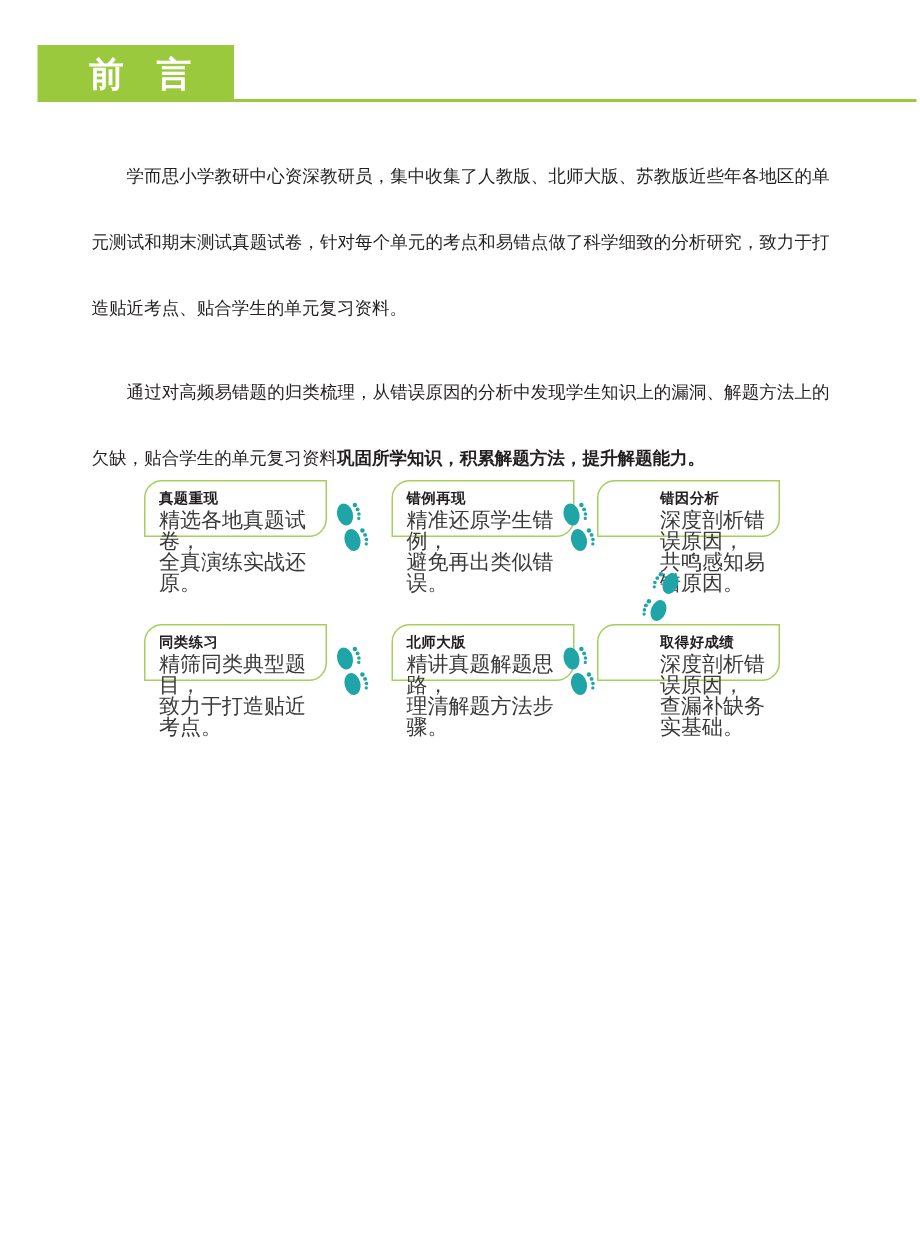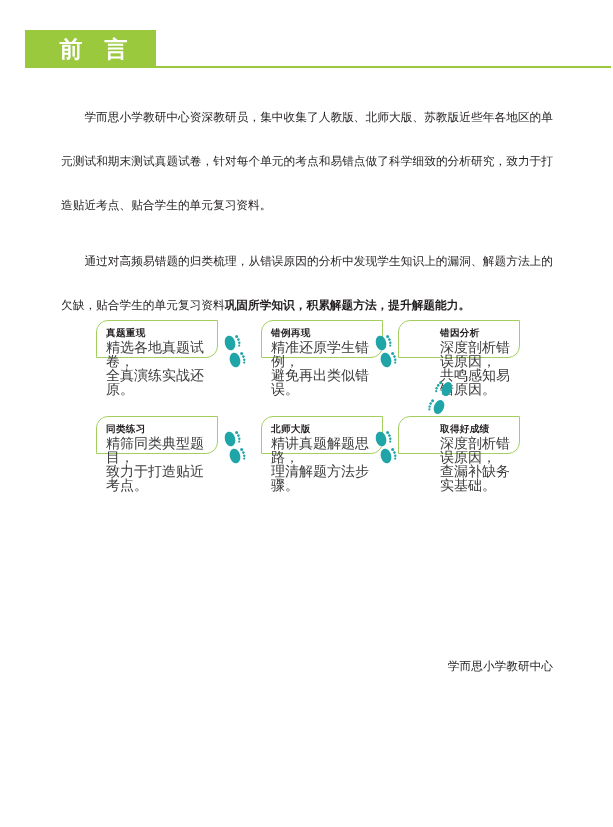--- a/index.html
+++ b/index.html
@@ -221,15 +221,14 @@
           </g>
         </svg>
       </div>
 
     </div>
   </div>
 
   <div class="content" style="top:498px;width:492px;">
   </div>
 
-  <div style="position:absolute;left:61px;top:656px;width:492px;text-align:right;font-size:11.7px;line-height:20px;font-family:'DejaVu Sans','Liberation Sans',sans-serif;color:#231f20;">学而思小学教研中心</div>
 
 </div>
 
 </body></html>

